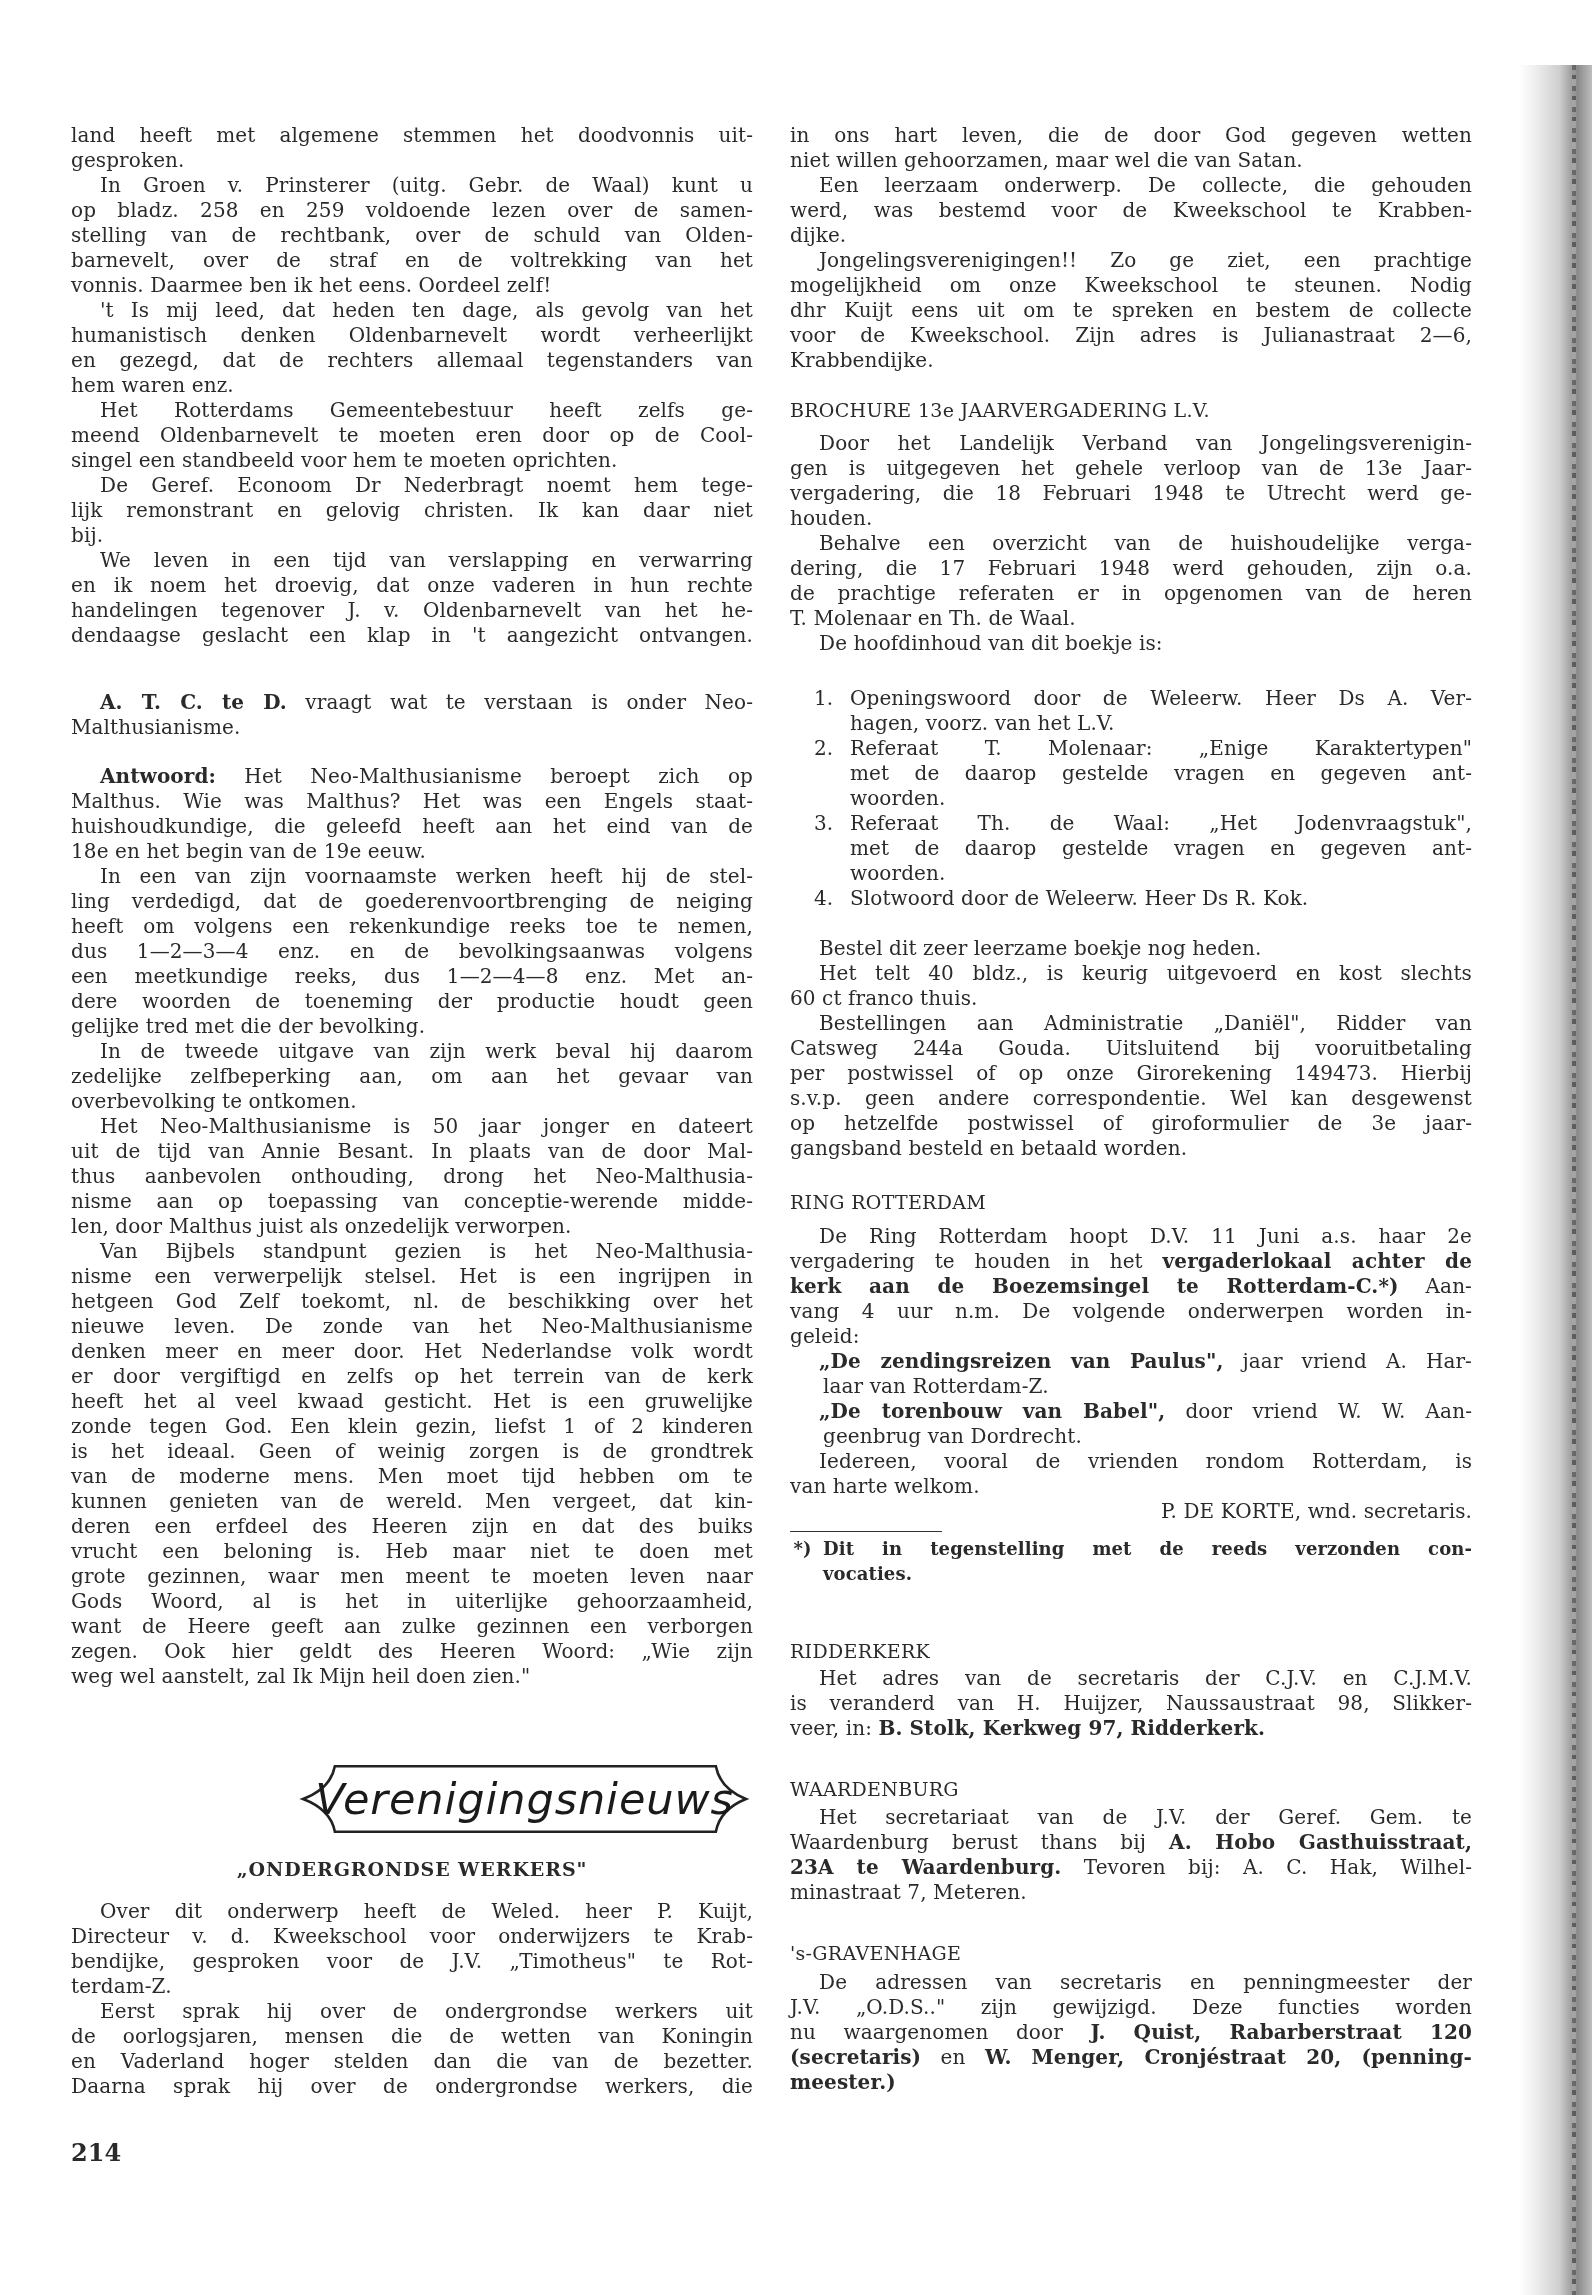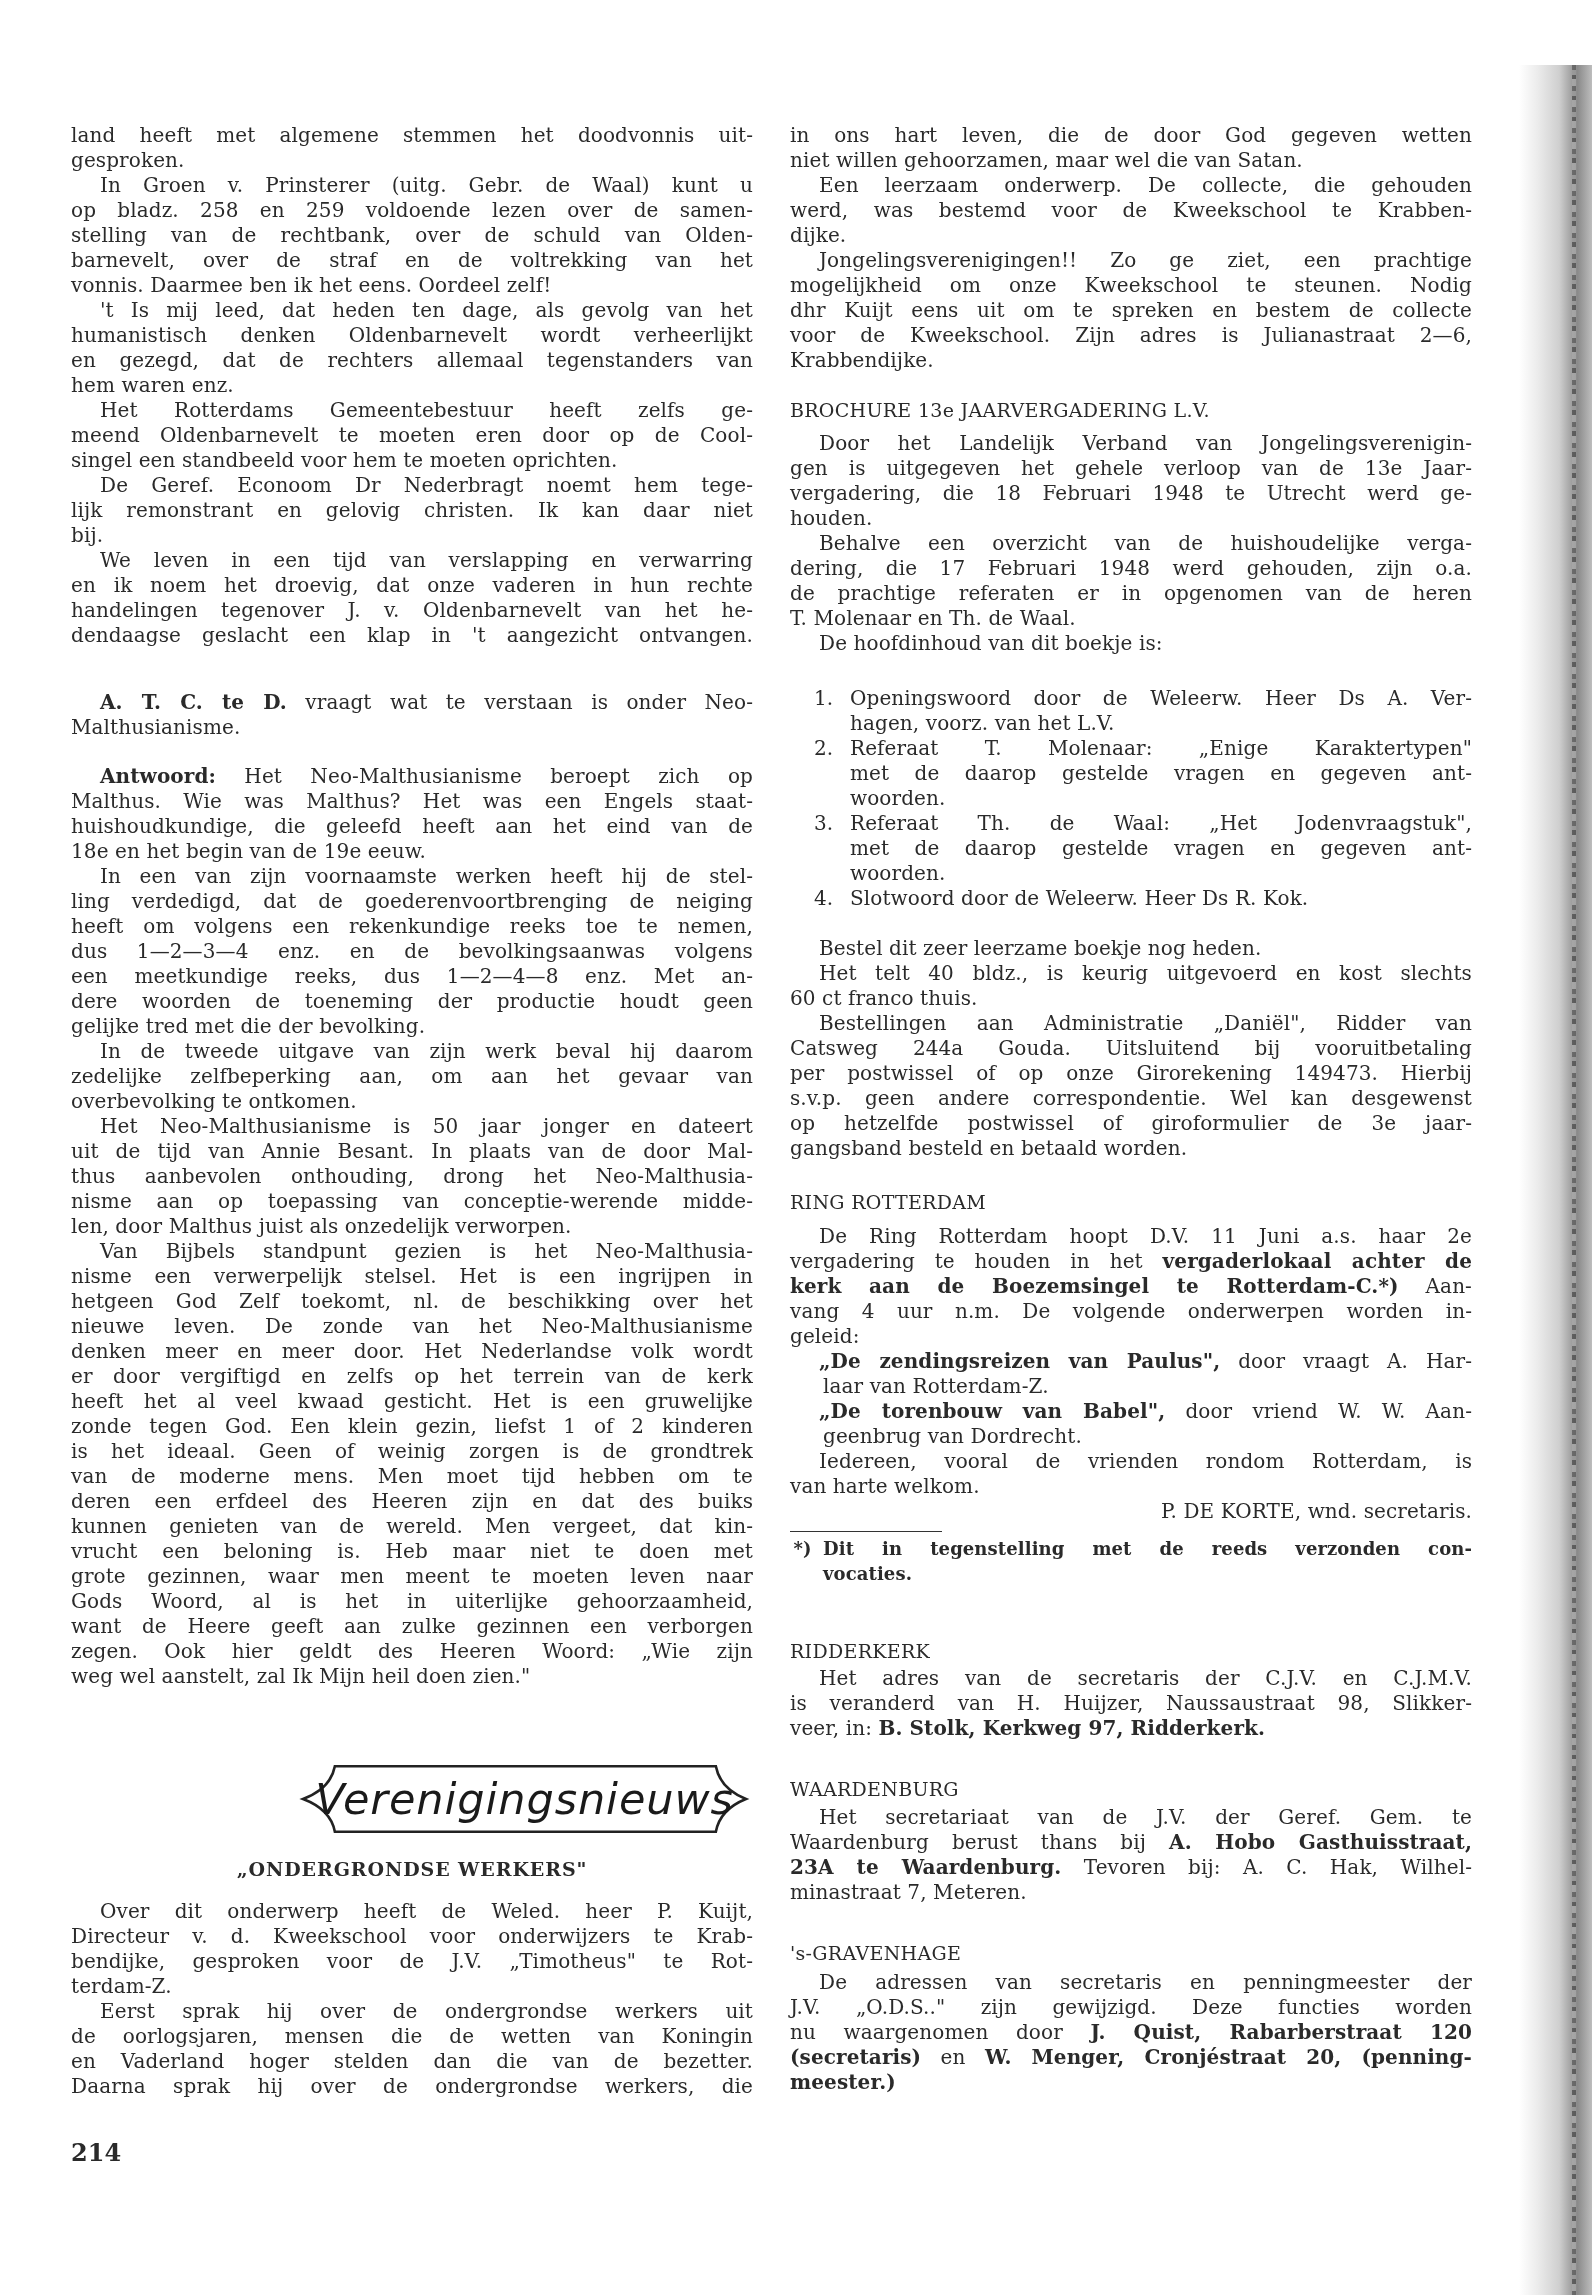--- a/index.html
+++ b/index.html
@@ -108,22 +108,22 @@
   <span class="ln ind">Van Bijbels standpunt gezien is het Neo-Malthusia-</span>
   <span class="ln">nisme een verwerpelijk stelsel. Het is een ingrijpen in</span>
   <span class="ln">hetgeen God Zelf toekomt, nl. de beschikking over het</span>
   <span class="ln">nieuwe leven. De zonde van het Neo-Malthusianisme</span>
   <span class="ln">denken meer en meer door. Het Nederlandse volk wordt</span>
   <span class="ln">er door vergiftigd en zelfs op het terrein van de kerk</span>
   <span class="ln">heeft het al veel kwaad gesticht. Het is een gruwelijke</span>
   <span class="ln">zonde tegen God. Een klein gezin, liefst 1 of 2 kinderen</span>
   <span class="ln">is het ideaal. Geen of weinig zorgen is de grondtrek</span>
   <span class="ln">van de moderne mens. Men moet tijd hebben om te</span>
+  <span class="ln">kunnen genieten van de wereld. Men vergeet, dat kin-</span>
   <span class="ln">deren een erfdeel des Heeren zijn en dat des buiks</span>
-  <span class="ln">kunnen genieten van de wereld. Men vergeet, dat kin-</span>
   <span class="ln">vrucht een beloning is. Heb maar niet te doen met</span>
   <span class="ln">grote gezinnen, waar men meent te moeten leven naar</span>
   <span class="ln">Gods Woord, al is het in uiterlijke gehoorzaamheid,</span>
   <span class="ln">want de Heere geeft aan zulke gezinnen een verborgen</span>
   <span class="ln">zegen. Ook hier geldt des Heeren Woord: „Wie zijn</span>
   <span class="ln last">weg wel aanstelt, zal Ik Mijn heil doen zien."</span>
 </div>
 
 <div class="banner">
   <svg width="453" height="86" viewBox="0 0 525 100">
@@ -212,21 +212,21 @@
 
 <div class="heading" style="left:790px;top:1191px;">RING ROTTERDAM</div>
 
 <div class="col right" style="top:1224px;">
   <span class="ln ind">De Ring Rotterdam hoopt D.V. 11 Juni a.s. haar 2e</span>
   <span class="ln"><span>vergadering te houden in het </span><b>vergaderlokaal achter de</b></span>
   <span class="ln"><b>kerk aan de Boezemsingel te Rotterdam-C.*)</b><span> Aan-</span></span>
   <span class="ln">vang 4 uur n.m. De volgende onderwerpen worden in-</span>
   <span class="ln last">geleid:</span>
 
-  <span class="ln ind"><b>„De zendingsreizen van Paulus",</b><span> door vraagt A. Har-</span></span>
+  <span class="ln ind"><b>„De zendingsreizen van Paulus",</b><span> jaar vriend A. Har-</span></span>
   <span class="ln hang2 last">laar van Rotterdam-Z.</span>
   <span class="ln ind"><b>„De torenbouw van Babel",</b><span> door vriend W. W. Aan-</span></span>
   <span class="ln hang2 last">geenbrug van Dordrecht.</span>
 
   <span class="ln ind">Iedereen, vooral de vrienden rondom Rotterdam, is</span>
   <span class="ln last">van harte welkom.</span>
   <span class="ln" style="position:relative;">
       <span class="signature">P. DE KORTE, wnd. secretaris.</span>
     </span>
 

